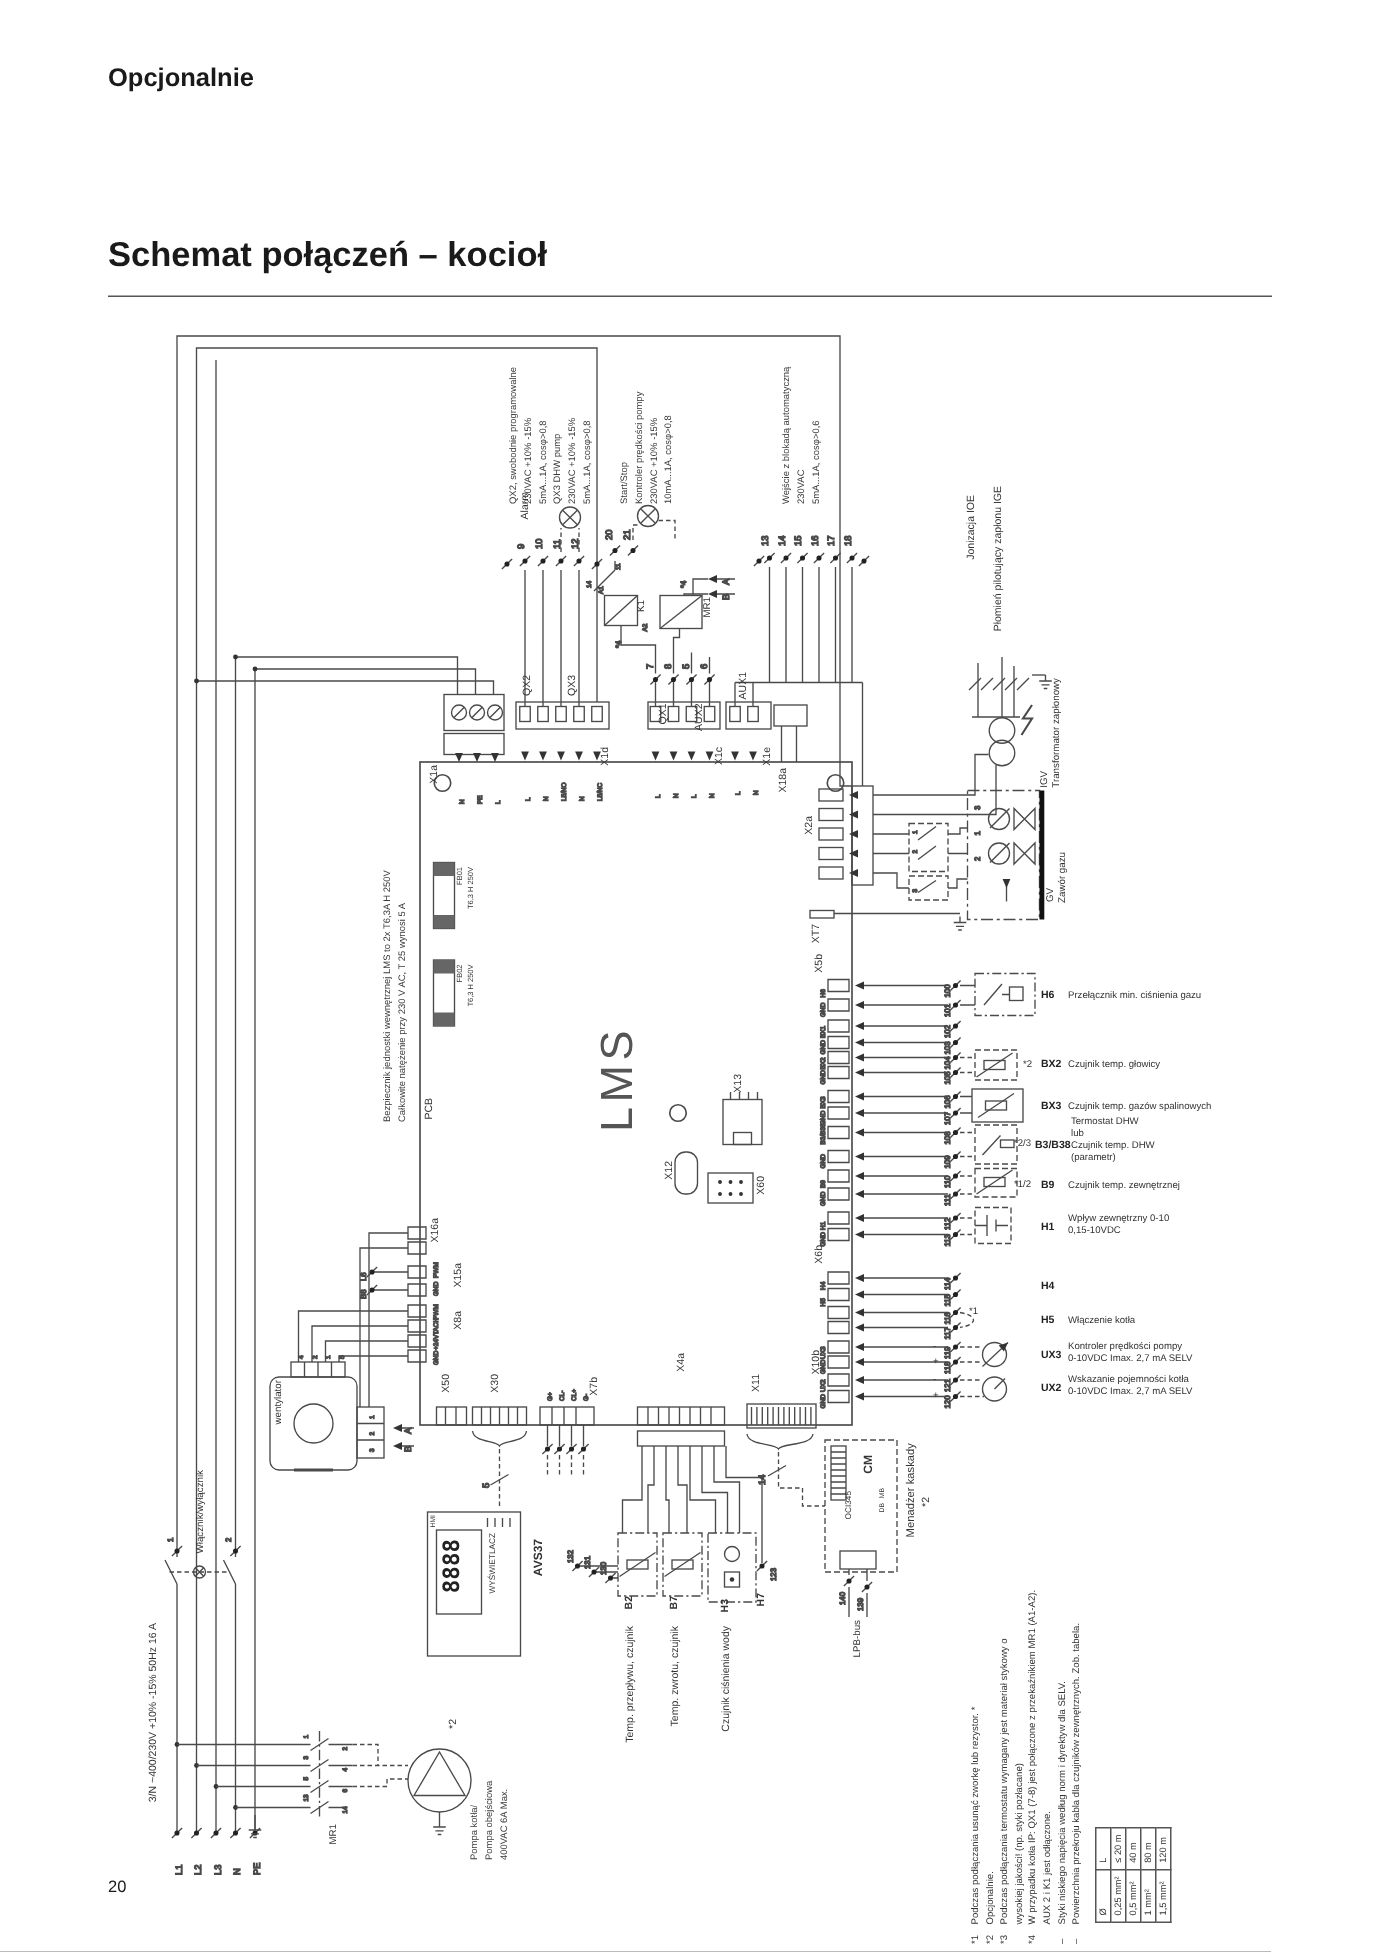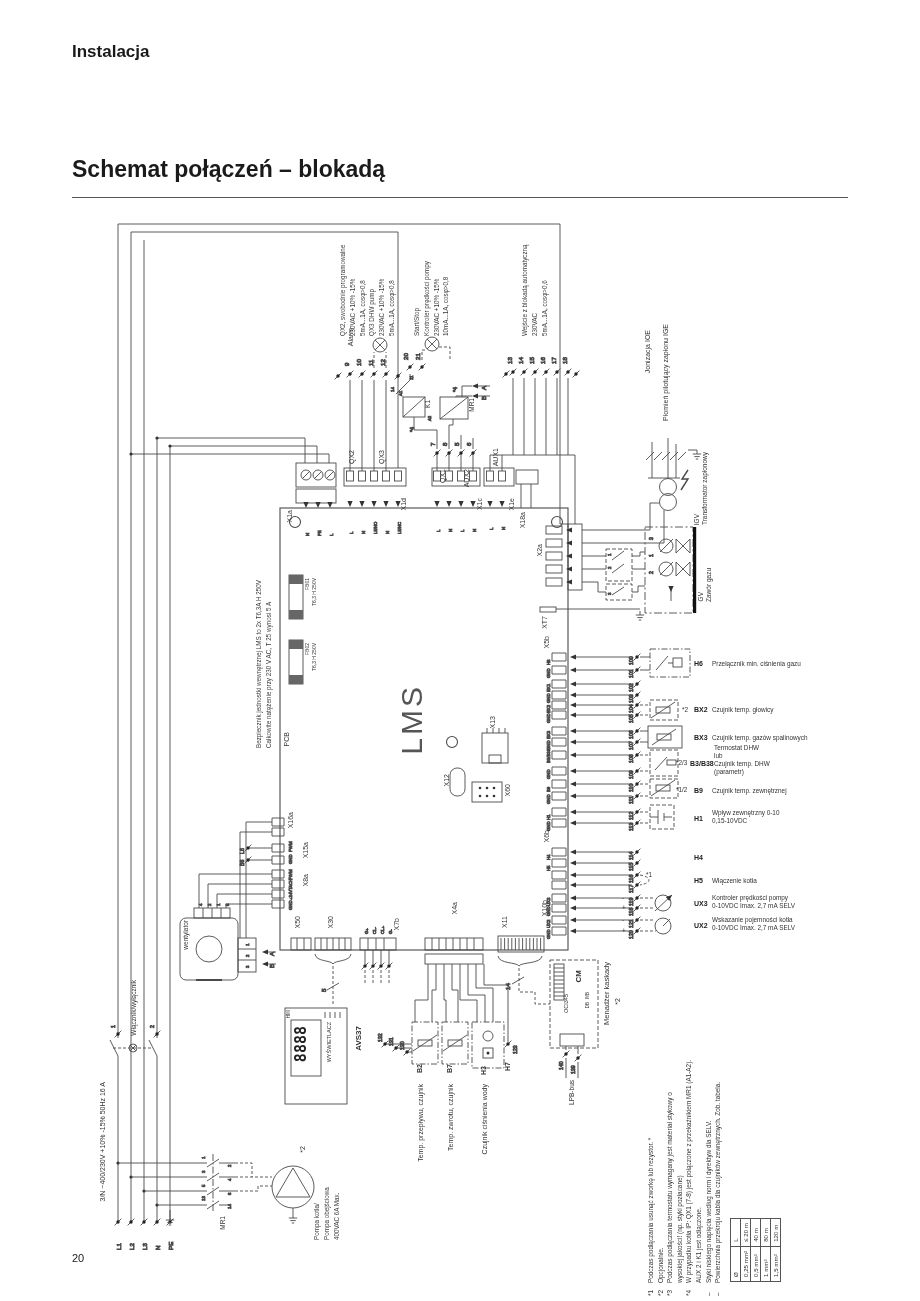--- a/index.html
+++ b/index.html
@@ -26,22 +26,22 @@
   .lms{font-size:30px;letter-spacing:3px;color:#555;}
   .dig{font-family:"DejaVu Sans Mono",monospace;font-weight:bold;font-size:15px;color:#222;}
   svg text{fill:#333;font-family:"Liberation Sans",sans-serif;}
   .t4{font-size:4.3px;} .t5{font-size:5.2px;} .t6{font-size:6.2px;}
 </style>
 </head>
 <body>
 
 <div class="page">
 
-  <div class="hdr">Instalacja</div>
-  <div class="title">Schemat połączeń – blokadą</div>
+  <div class="hdr">Opcjonalnie</div>
+  <div class="title">Schemat połączeń – kocioł</div>
   <div class="rule"></div>
   <div class="pageno">20</div>
 
   <div>
 
   <svg class="lw" width="920" height="1301" viewBox="0 0 920 1301" fill="none" stroke="#4a4a4a" stroke-width="0.9">
     <defs>
       <g id="term">
             <line x1="-3.4" y1="3.4" x2="3.4" y2="-3.4"></line>
             <circle r="1.7" fill="#222" stroke="none"></circle>

